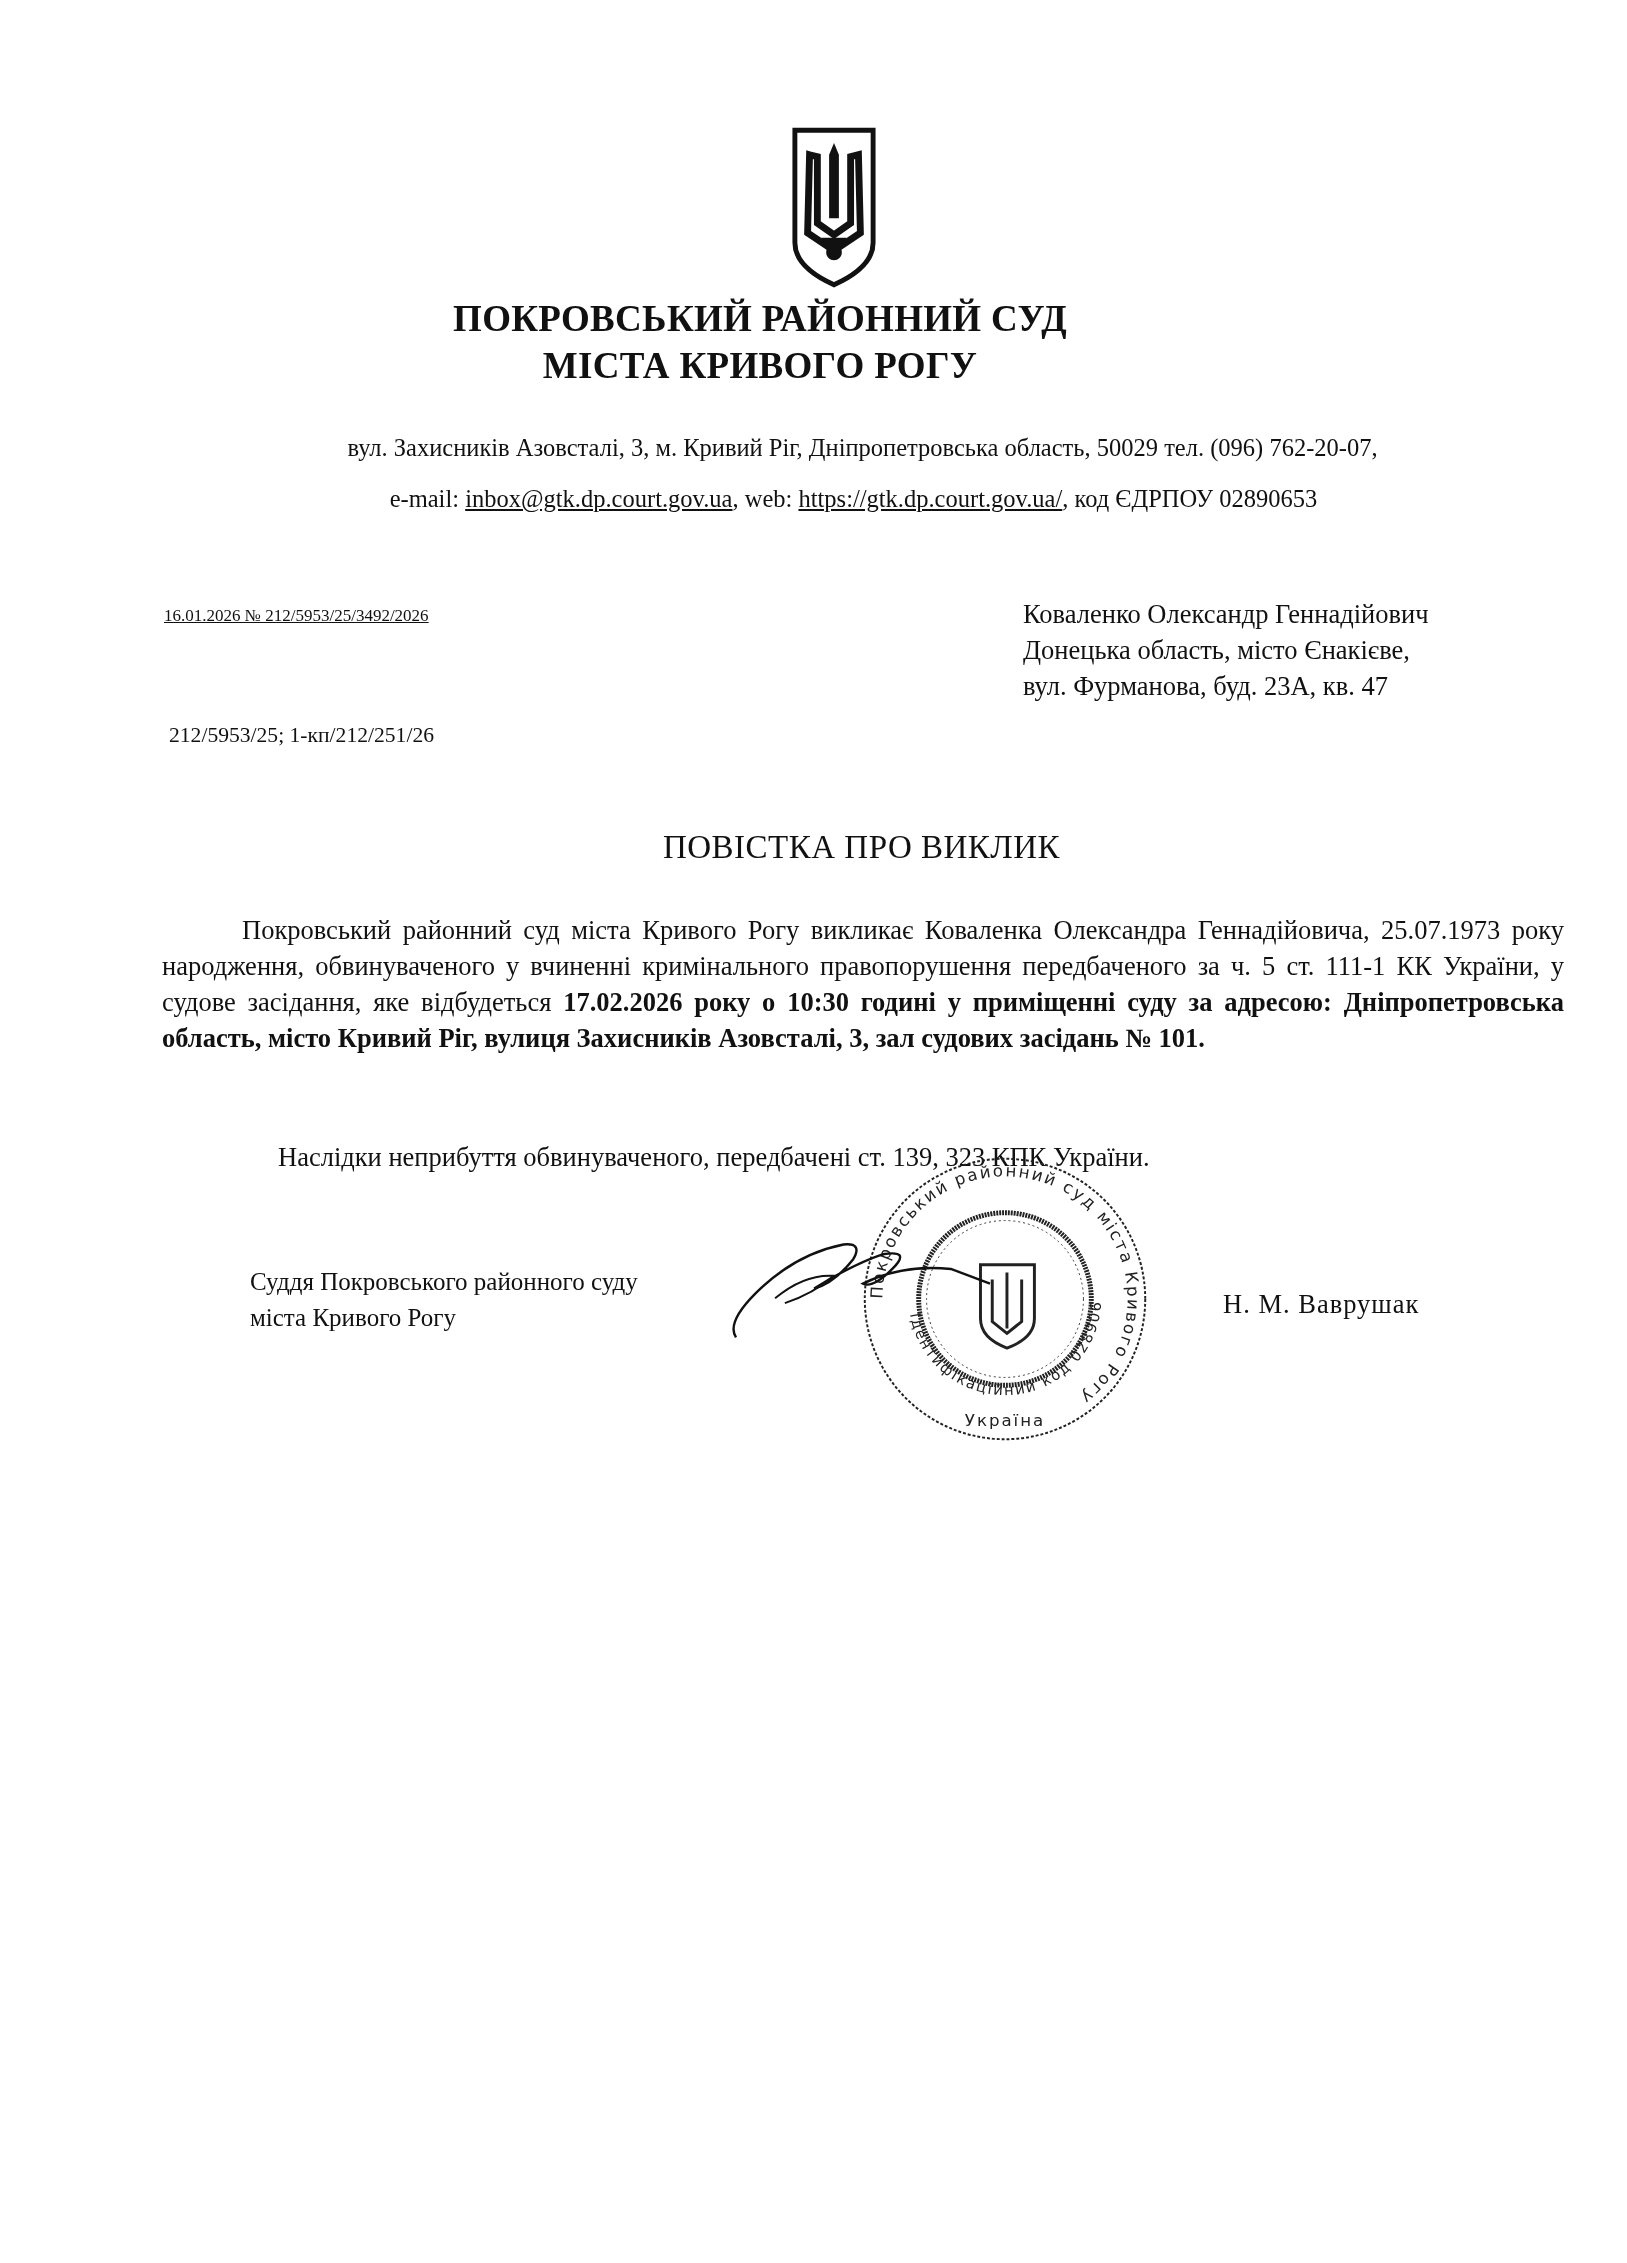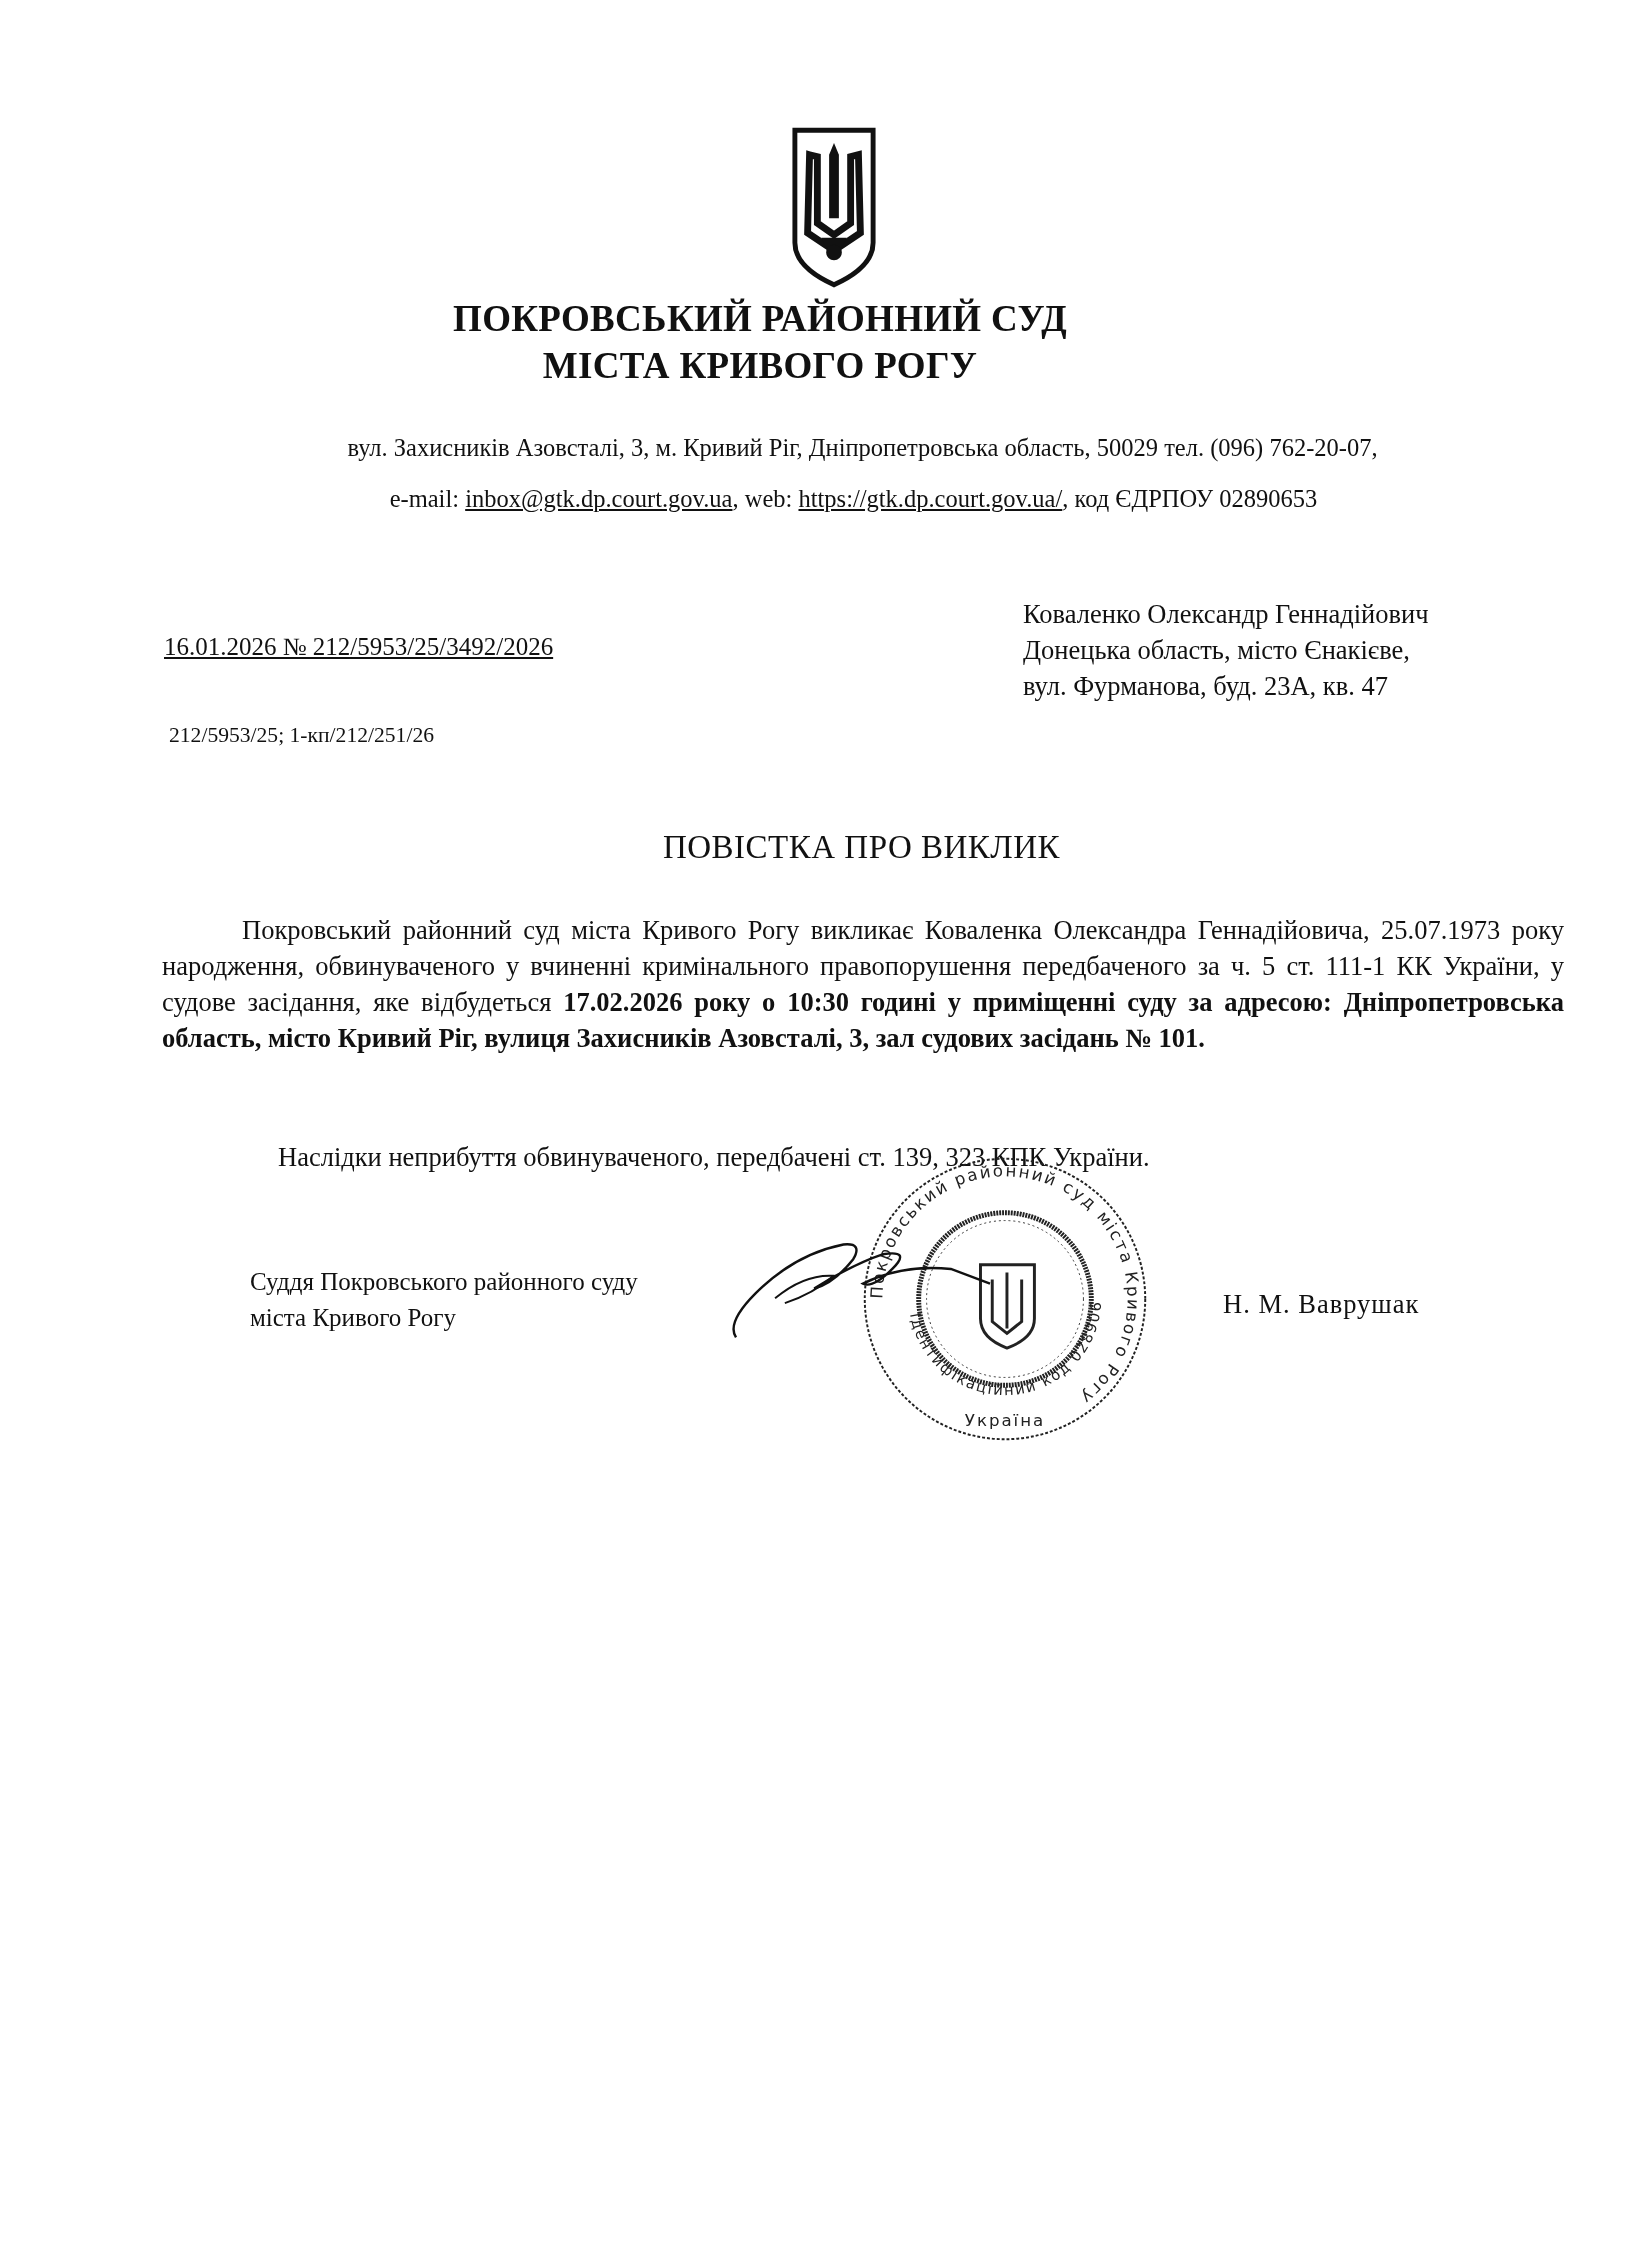--- a/index.html
+++ b/index.html
@@ -12,21 +12,21 @@
     .court-title {
       left: 0; width: 1520px; text-align: center; font-weight: bold;
       font-size: 37px; line-height: 45px; letter-spacing: 0.3px;
     }
     .court-title.l1 { top: 296px; }
     .court-title.l2 { top: 343px; }
     .contact { left: 0; width: 1627px; text-align: center; font-size: 24.5px; line-height: 33px; }
     .contact.l1 { top: 431px; left: 49px; }
     .contact.l2 { top: 482px; margin-left: 40px; }
     .u { text-decoration: underline; }
-    .outref { left: 164px; top: 606px; font-size: 25px; text-decoration: underline; margin-top: 27px; }
+    .outref { left: 164px; top: 606px; font-size: 17px; text-decoration: underline; }
     .caseref { left: 169px; top: 723px; font-size: 21.6px; }
     .recipient { left: 983px; top: 596px; font-size: 26.5px; line-height: 36px; margin-left: 40px; }
     .doc-title { left: 0; width: 1627px; top: 829px; text-align: center; font-size: 33px; letter-spacing: 0.5px; padding-left: 48px; }
     .body-text {
       left: 162px; top: 912px; width: 1402px; font-size: 26.5px; line-height: 36px;
       text-align: justify; text-indent: 80px;
     }
     .body-text b { font-weight: bold; }
     .consequences { left: 278px; top: 1142px; font-size: 26.5px; }
     .judge-pos { left: 250px; top: 1264px; font-size: 25px; line-height: 36px; }

